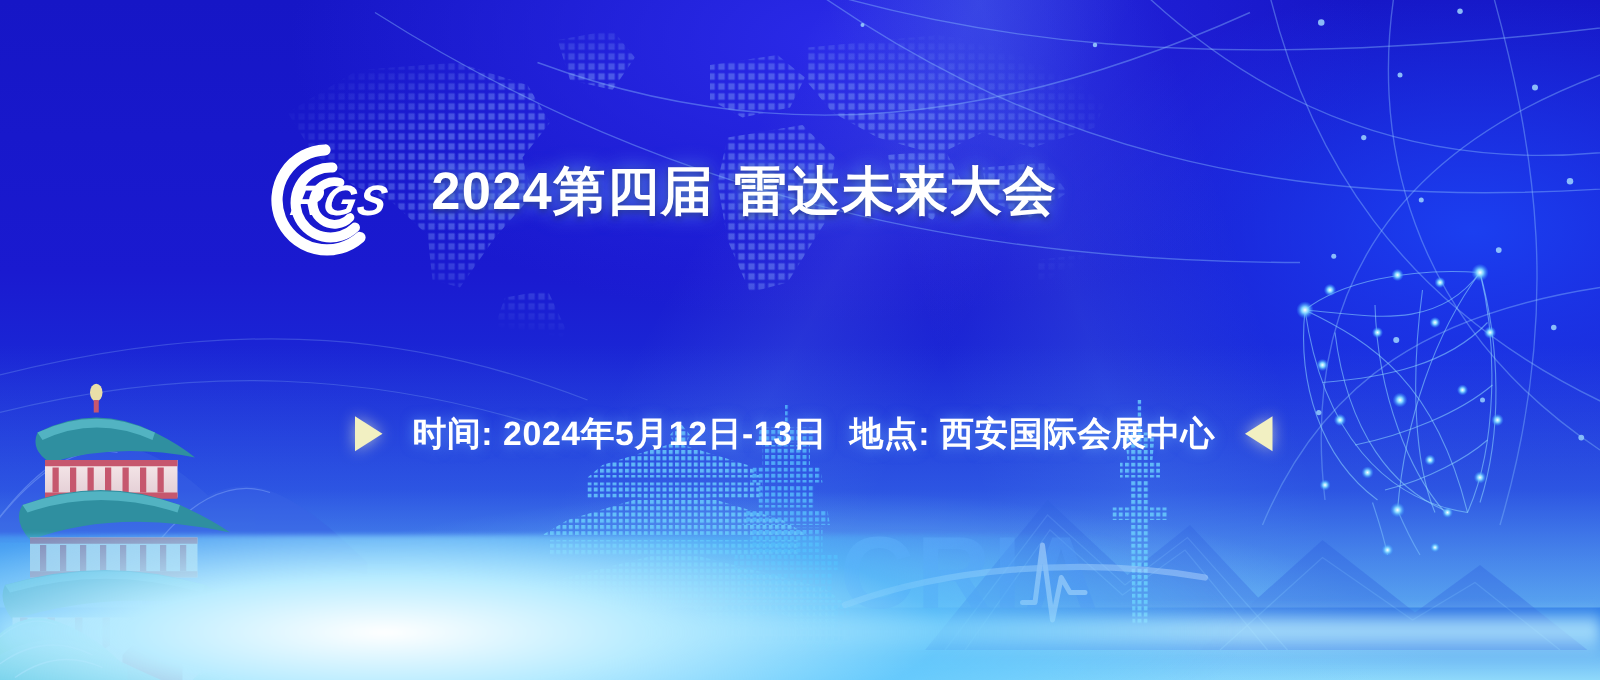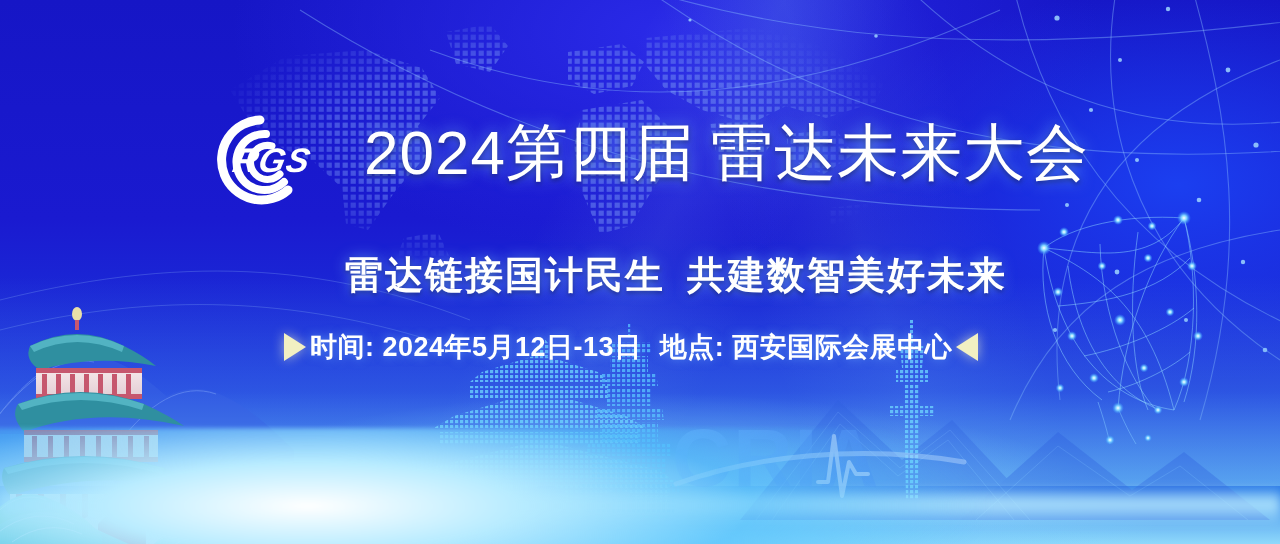--- a/index.html
+++ b/index.html
@@ -69,22 +69,22 @@
     position:absolute;left:672px;bottom:34px;width:300px;height:100px;opacity:.60;
   }
 
   
   .logo{position:absolute;left:196px;top:112px;width:150px;height:96px;}
 
   
   .textblock{position:absolute;left:0;top:0;width:1280px;height:544px;}
 
   .title{
-    position:absolute;left:364px;top:118px;
-    font-size:62px;line-height:70px;font-weight:normal;
+    position:absolute;left:345px;top:118px;
+    font-size:42px;line-height:70px;font-weight:bold;
     color:#ffffff;letter-spacing:1px;white-space:nowrap;
     text-shadow:0 0 16px rgba(120,190,255,.75),0 2px 5px rgba(0,0,30,.55);
   }
   .title .gap{display:inline-block;width:16px;}
 
   .subtitle{
     position:absolute;left:345px;top:192px;
     font-size:27px;line-height:32px;color:#eef5ff;
     letter-spacing:1.6px;white-space:nowrap;font-weight:400;
     text-shadow:0 0 12px rgba(120,190,255,.6);
@@ -95,21 +95,21 @@
   .slogan{
     position:absolute;left:345px;top:252px;
     font-size:38px;line-height:46px;font-weight:bold;color:#ffffff;
     letter-spacing:2px;white-space:nowrap;
     text-shadow:0 0 14px rgba(120,190,255,.7),0 2px 4px rgba(0,0,40,.5);
   }
   .slogan .gap{display:inline-block;width:22px;}
 
   .infoline{
     position:absolute;left:284px;top:330px;
-    display:flex;align-items:center;gap:4px;white-space:nowrap;
+    display:flex;align-items:center;gap:24px;white-space:nowrap;
   }
   .infotext{
     font-size:27px;line-height:34px;color:#ffffff;font-weight:bold;letter-spacing:.5px;
     text-shadow:0 0 10px rgba(120,190,255,.6);
   }
   .infotext .gap{display:inline-block;width:18px;}
   .tri{
     width:0;height:0;border-top:14px solid transparent;border-bottom:14px solid transparent;
     filter:drop-shadow(0 0 6px rgba(255,255,200,.6));
   }
@@ -463,23 +463,20 @@
     </g>
   </svg>
 
   <div class="textblock">
 
     <div class="title">
       <span>2024第四届</span><span class="gap"></span><span>雷达未来大会</span>
     </div>
 
 
-    <div class="slogan">
-      <span>雷达链接国计民生</span><span class="gap"></span><span>共建数智美好未来</span>
-    </div>
 
     <div class="infoline">
       <div class="tri tri-r"></div>
       <div class="infotext">
         <span>时间: 2024年5月12日-13日</span><span class="gap"></span><span>地点: 西安国际会展中心</span>
       </div>
       <div class="tri tri-l"></div>
     </div>
 
   </div>

